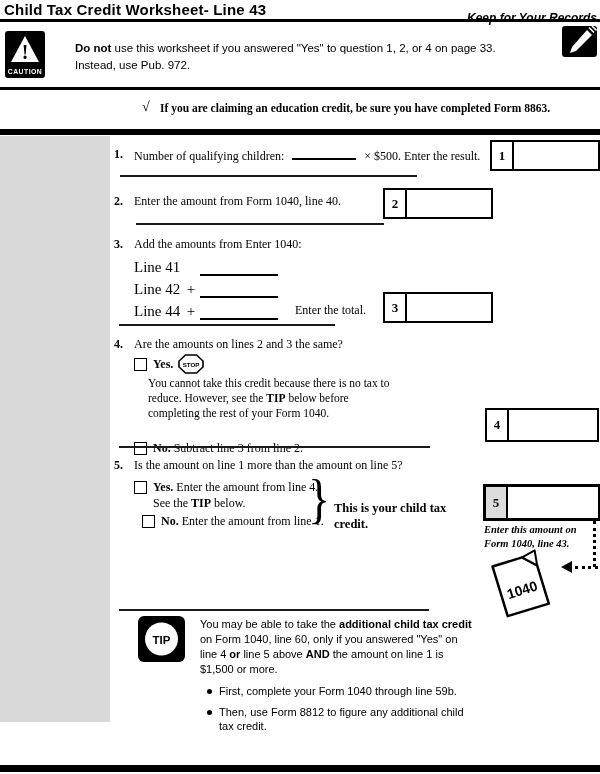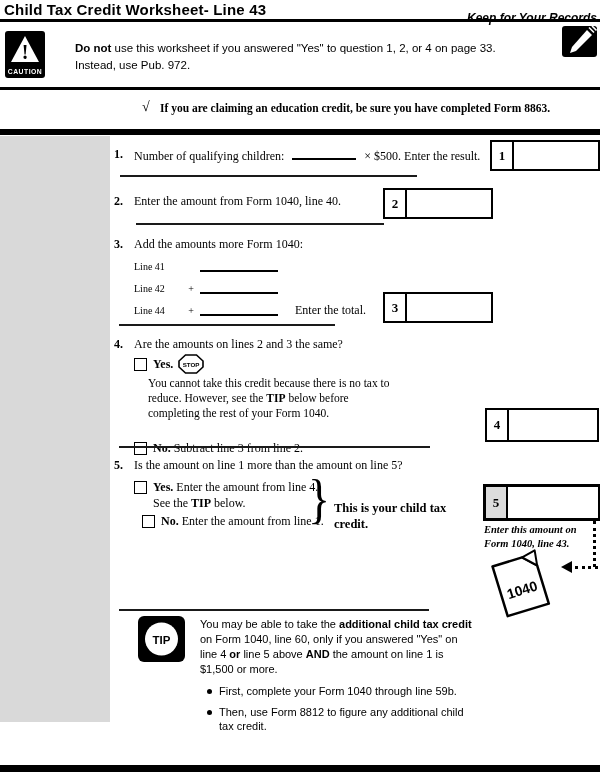--- a/index.html
+++ b/index.html
@@ -21,21 +21,21 @@
   .nowrap{white-space:nowrap;}
   .blank{display:inline-block;border-bottom:2px solid #000;height:11px;vertical-align:baseline;}
   .sep{position:absolute;height:2px;background:#1a1a1a;}
   .abox{position:absolute;border:2px solid #000;background:#fff;display:flex;}
   .abox-num{width:20px;border-right:2px solid #000;display:flex;align-items:center;
             justify-content:center;font-size:13px;font-weight:bold;}
   .abox-val{flex:1;}
   .cb{display:inline-block;width:11px;height:11px;border:1.5px solid #000;background:#fff;}
   .row{display:flex;align-items:center;}
   .bold{font-weight:bold;}
-  .q3row{display:flex;font-size:10px;align-items:flex-end;}
+  .q3row{display:flex;font-size:15px;align-items:flex-end;}
   .q3label{width:48px;}
   .q3op{width:18px;text-align:center;}
   .brace{font-size:54px;line-height:1;font-weight:400;transform:scaleX(.85);transform-origin:left top;}
   .result{width:140px;font-size:12.5px;font-weight:bold;line-height:1.25;margin-top:14px;}
   .note{width:118px;font-size:10.5px;font-weight:bold;font-style:italic;line-height:1.3;}
   .dotv{border-left:3px dotted #000;width:0;}
   .doth{border-top:3px dotted #000;height:0;}
   .arrowhead{width:0;height:0;border-top:6.5px solid transparent;border-bottom:6.5px solid transparent;
              border-right:11px solid #000;}
   .tip-text{width:272px;font-size:11px;line-height:1.35;}
@@ -91,21 +91,21 @@
 
   <div class="abs inum" style="left:114px;top:194px;">2.</div>
   <div class="abs itext nowrap" style="left:134px;top:194px;font-family:Liberation Serif, serif;">Enter the amount from Form 1040, line 40.</div>
   <div class="abox" style="left:383px;top:188px;width:106px;height:27px;">
     <div class="abox-num">2</div>
     <div class="abox-val"></div>
   </div>
   <div class="sep" style="left:136px;top:223px;width:248px;"></div>
 
   <div class="abs inum" style="left:114px;top:237px;">3.</div>
-  <div class="abs itext nowrap" style="left:134px;top:237px;">Add the amounts more Form 1040:</div>
+  <div class="abs itext nowrap" style="left:134px;top:237px;">Add the amounts from Enter 1040:</div>
   <div class="abs q3row" style="left:134px;top:259px;">
     <span class="q3label">Line 41</span>
     <span class="q3op"></span>
     <span class="blank" style="width:78px;"></span>
   </div>
   <div class="abs q3row" style="left:134px;top:281px;">
     <span class="q3label">Line 42</span>
     <span class="q3op">+</span>
     <span class="blank" style="width:78px;"></span>
   </div>

